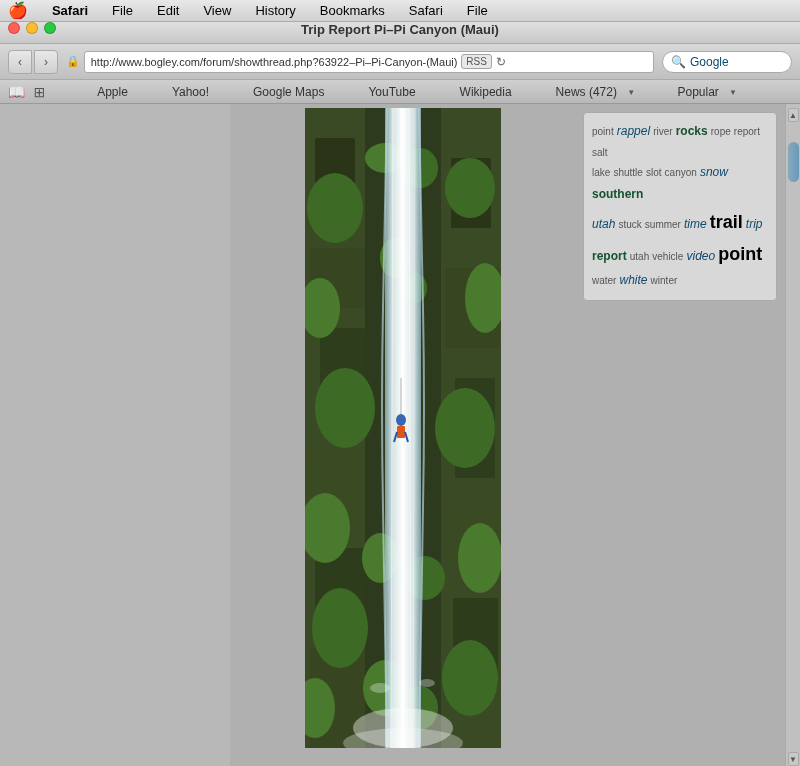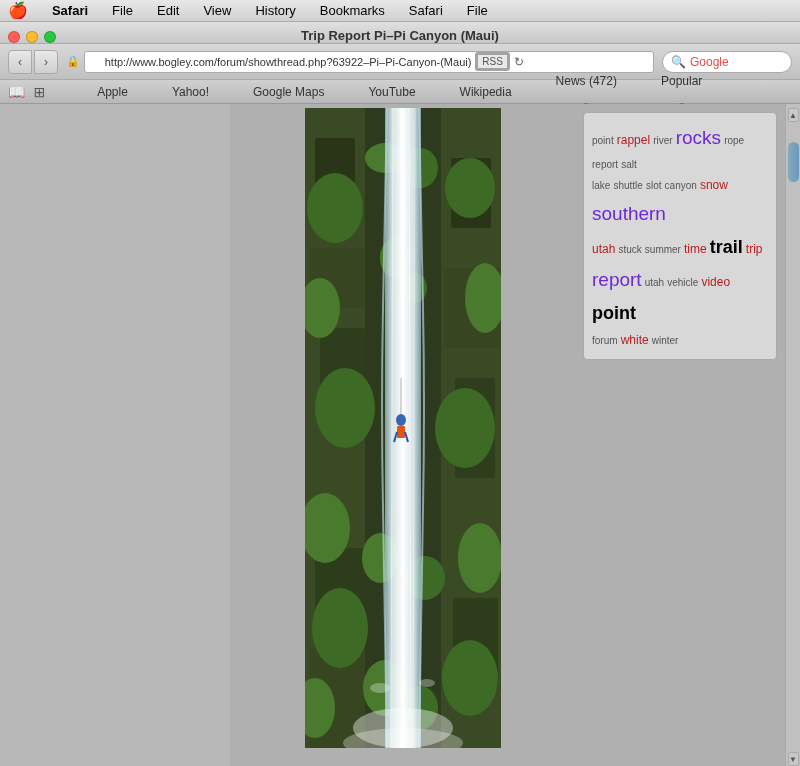--- a/index.html
+++ b/index.html
@@ -37,21 +37,21 @@
       font-weight: bold;
       text-align: right;
     }
 
     
     .titlebar {
       height: 22px;
       background: linear-gradient(to bottom, #e0e0e0, #c8c8c8);
       border-bottom: 1px solid #aaa;
       display: flex;
-      align-items: flex-end;
+      align-items: flex-start;
       justify-content: center;
       font-size: 13px;
       font-weight: bold;
       color: #333;
       position: relative;
     }
     .traffic-lights {
       position: absolute;
       left: 8px;
       display: flex;
@@ -110,29 +110,29 @@
     .lock-icon {
       font-size: 11px;
       color: #666;
     }
     .address-bar {
       flex: 1;
       height: 22px;
       border: 1px solid #aaa;
       border-radius: 3px;
       background: white;
-      padding: 0 20px;
+      padding: 0 6px;
       font-size: 12px;
       color: #333;
       display: flex;
       align-items: center;
     }
     .rss-badge {
       background: #e8e8e8;
-      border: 3px solid #a3a3a3;
+      border: 1px solid #a3a3a3;
       border-radius: 3px;
       padding: 1px 4px;
       font-size: 10px;
       color: #555;
       margin-left: 4px;
     }
     .search-area {
       display: flex;
       align-items: center;
       height: 22px;
@@ -168,21 +168,20 @@
     .bm-item {
       font-size: 12px;
       color: #333;
       cursor: pointer;
       margin-left: 32px;
     }
     .bm-item.dropdown {
       display: flex;
       align-items: center;
       gap: 12px;
-      flex-direction: column;
     }
     .bm-chevron {
       font-size: 9px;
       color: #555;
     }
 
     
     .main-area {
       display: flex;
       height: calc(766px - 22px - 22px - 36px - 24px);
@@ -238,22 +237,22 @@
     .tag-cloud-box {
       background: #d8d8d8;
       border: 1px solid #aaa;
       border-radius: 4px;
       padding: 8px;
       font-size: 11px;
       line-height: 1.8;
       color: #333;
     }
     .tag-small { font-size: 10px; color: #555; }
-    .tag-medium { font-size: 12px; color: #b91c1c; }
-    .tag-large { font-size: 19px; font-weight: normal; color: #6d28d9; }
+    .tag-medium { font-size: 12px; color: #0c4a6e; font-style: italic; }
+    .tag-large { font-size: 12px; font-weight: bold; color: #14532d; }
     .tag-xlarge { font-size: 18px; font-weight: bold; color: #000; }
 
     
     .scrollbar {
       width: 15px;
       background: #c0c0c0;
       border-left: 1px solid #aaa;
       display: flex;
       flex-direction: column;
       align-items: center;
@@ -312,21 +311,21 @@
   <div class="address-area">
     <span class="lock-icon">🔒</span>
     <div class="address-bar">
       <span style="font-size:11px; color:#333; overflow:hidden; white-space:nowrap;">http://www.bogley.com/forum/showthread.php?63922–Pi–Pi-Canyon-(Maui)</span>
       <span class="rss-badge">RSS</span>
       <span style="margin-left:4px; color:#666; font-size:12px;">↻</span>
     </div>
   </div>
   <div class="search-area">
     <span style="font-size:12px;">🔍</span>
-    <span style="color:#ef4444; font-size:12px;">Google</span>
+    <span style="color:#0c4a6e; font-size:12px;">Google</span>
   </div>
 </div>
 
 <div class="bookmarks-bar">
   <div class="bm-icons">
     <span class="bm-icon">📖</span>
     <span class="bm-icon">⊞</span>
   </div>
   <span class="bm-item">Apple</span>
   <span class="bm-item">Yahoo!</span>
@@ -469,21 +468,21 @@
       <span class="tag-large">report</span>
       <span> </span>
       <span class="tag-small">utah</span>
       <span> </span>
       <span class="tag-small">vehicle</span>
       <span> </span>
       <span class="tag-medium">video</span>
       <span> </span>
       <span class="tag-xlarge">point</span>
       <br>
-      <span class="tag-small">forum</span>
+      <span class="tag-small">water</span>
       <span> </span>
       <span class="tag-medium">white</span>
       <span> </span>
       <span class="tag-small">winter</span>
     </div>
   </div>
 
   <div class="scrollbar">
     <div class="scrollbar-arrow">▲</div>
     <div class="scrollbar-thumb"></div>

